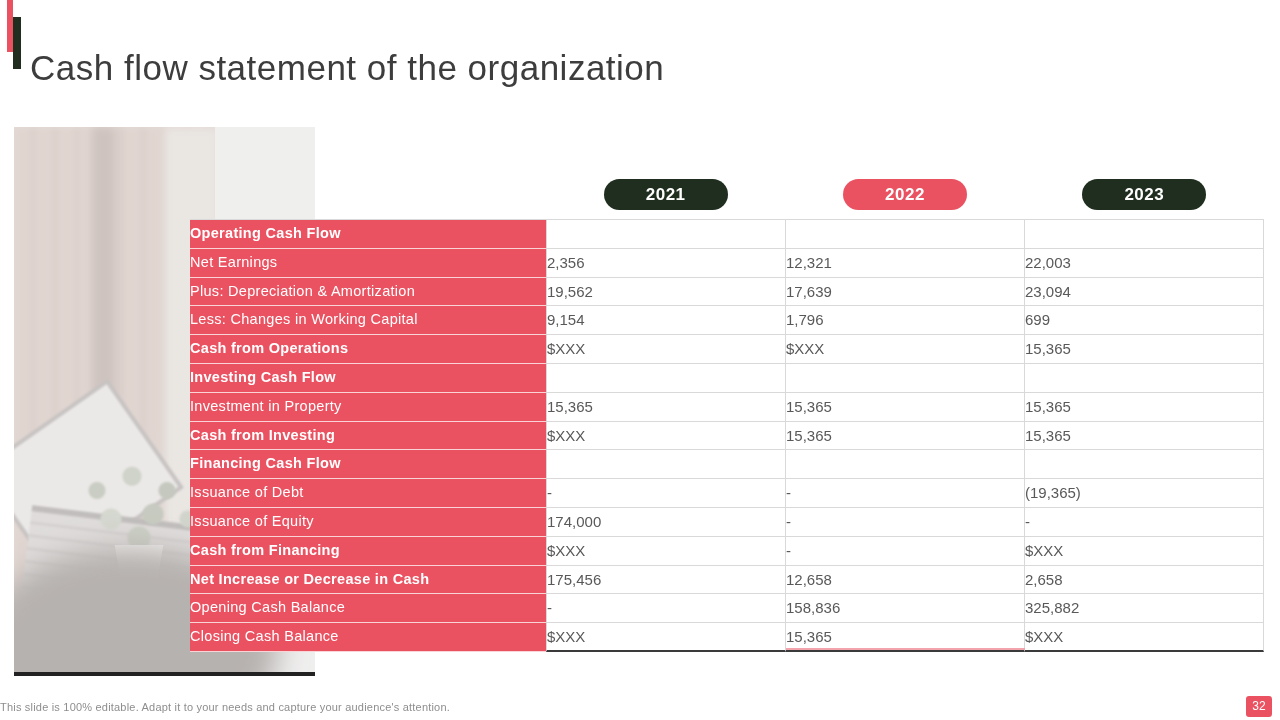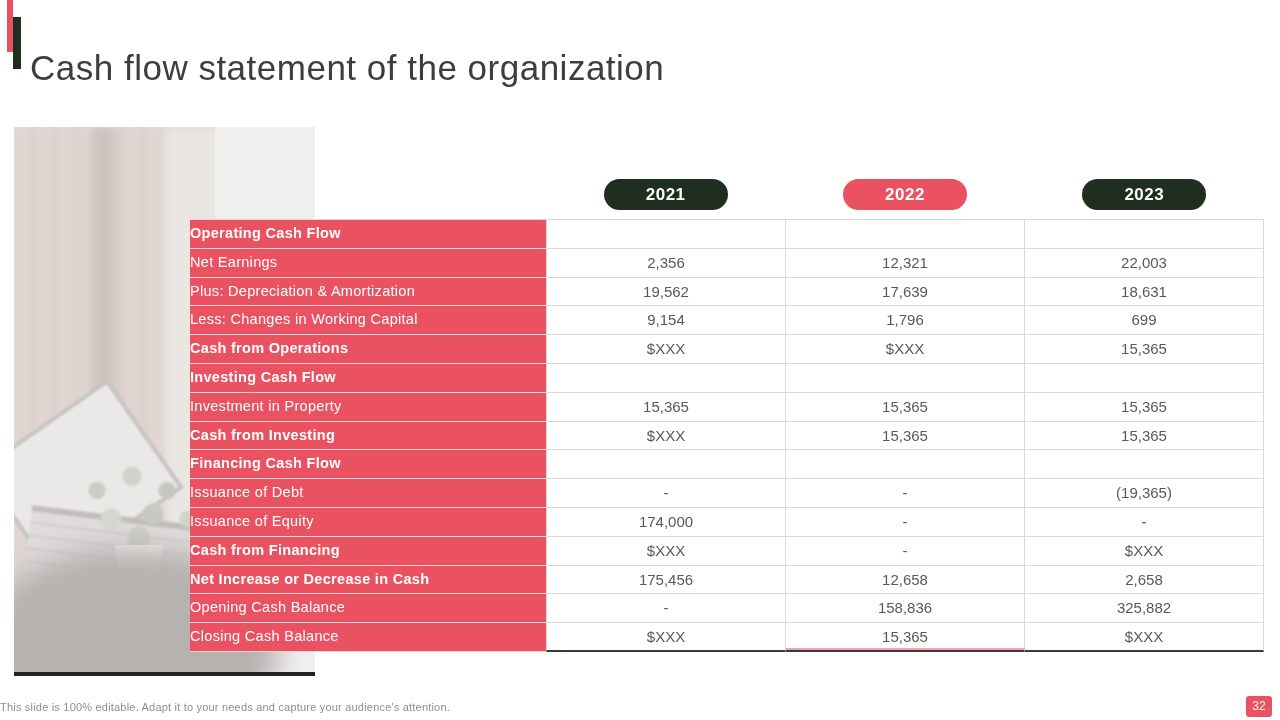--- a/index.html
+++ b/index.html
@@ -53,21 +53,21 @@
   .pill-red{background:var(--accent-red);}
 
   
   .cf-table{position:absolute;left:190px;top:219px;width:1074px;border-top:1px solid var(--grid-border);}
   .trow{display:flex;height:28.8px;box-sizing:border-box;}
   .tlabel{width:356px;box-sizing:border-box;background:var(--accent-red);color:#ffffff;
           font-size:14.5px;letter-spacing:0.3px;line-height:27px;padding-left:0;
           border-bottom:1px solid rgba(255,255,255,0.75);white-space:nowrap;overflow:hidden;}
   .tlabel.bold{font-weight:bold;}
   .tval{flex:1;box-sizing:border-box;background:#ffffff;color:#595959;font-size:15px;
-        text-align:center;line-height:27px;border-right:1px solid var(--grid-border);
+        text-align:left;line-height:27px;border-right:1px solid var(--grid-border);
         border-bottom:1px solid var(--grid-border);}
   .tval:nth-child(2){border-left:1px solid var(--grid-border);}
   .trow:last-child .tval{border-bottom:2px solid #3a3a3a;}
   .pink-underline{position:absolute;left:786px;top:648px;width:239px;height:2px;background:#f3a3ab;}
 
   
   .footer-text{position:absolute;left:0;right:0;top:701px;text-align:left;font-size:11px;
                color:#8e8e8e;letter-spacing:0.2px;}
   .page-badge{position:absolute;left:1246px;top:696px;width:26px;height:21px;line-height:21px;
               background:var(--accent-red);color:#ffffff;font-size:12px;text-align:center;
@@ -118,21 +118,21 @@
       <div class="trow">
         <div class="tlabel">Net Earnings</div>
         <div class="tval">2,356</div>
         <div class="tval">12,321</div>
         <div class="tval">22,003</div>
       </div>
       <div class="trow">
         <div class="tlabel">Plus: Depreciation &amp; Amortization</div>
         <div class="tval">19,562</div>
         <div class="tval">17,639</div>
-        <div class="tval">18,631</div>
+        <div class="tval">23,094</div>
       </div>
       <div class="trow">
         <div class="tlabel">Less: Changes in Working Capital</div>
         <div class="tval">9,154</div>
         <div class="tval">1,796</div>
         <div class="tval">699</div>
       </div>
       <div class="trow">
         <div class="tlabel bold">Cash from Operations</div>
         <div class="tval">$XXX</div>

